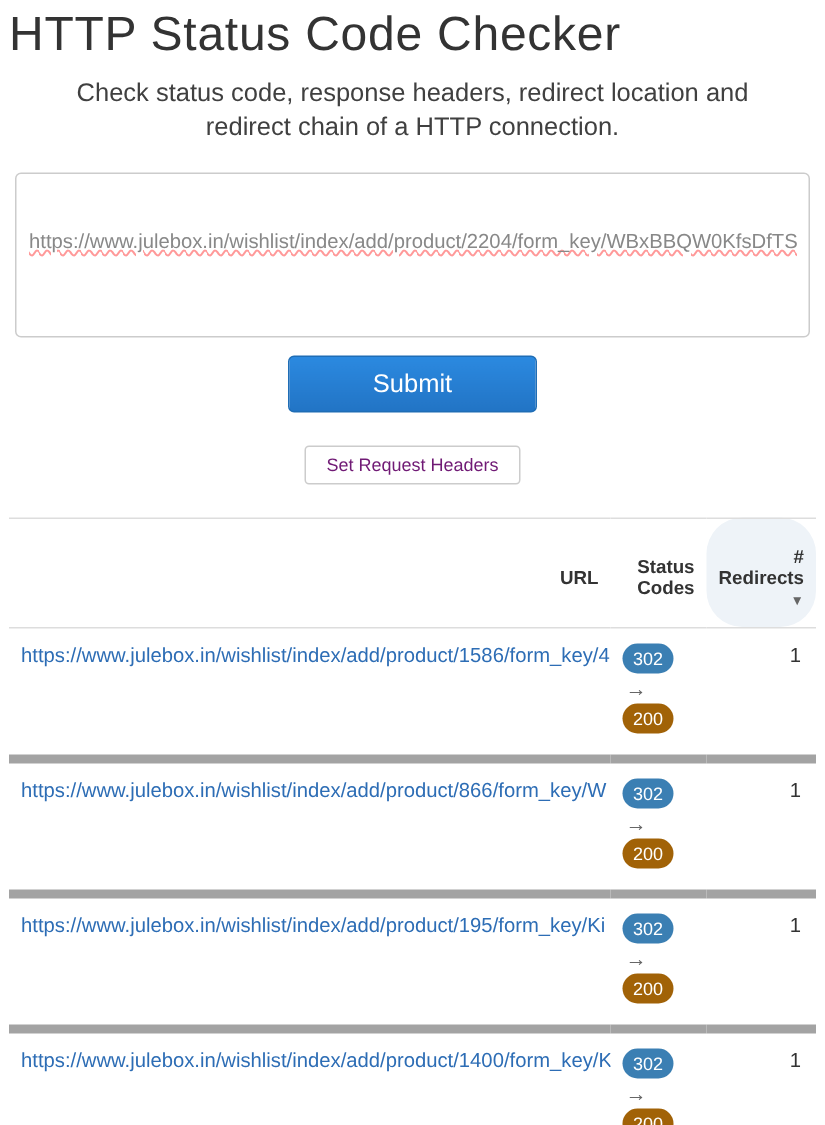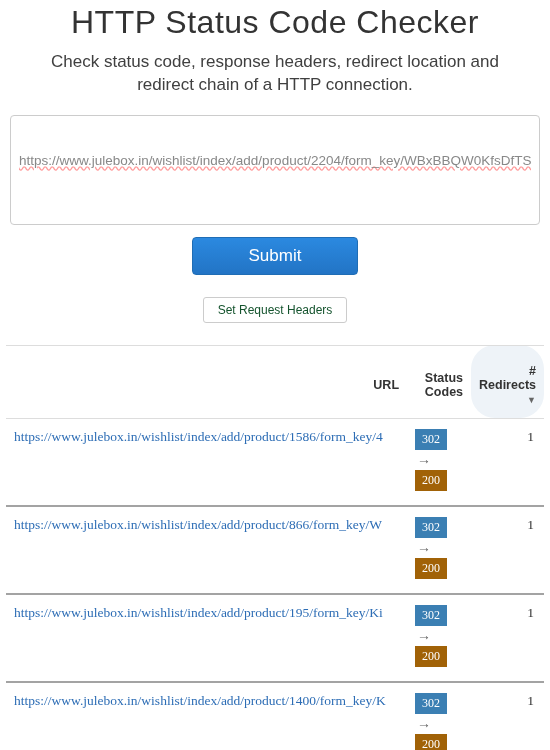--- a/index.html
+++ b/index.html
@@ -6,21 +6,20 @@
     body {
       font-family: "Helvetica Neue", Helvetica, Arial, sans-serif;
       width: 550px;
       height: 750px;
       overflow: hidden;
       background: #fff;
       color: #333;
     }
     .container { padding: 0 6px; }
     h1 {
-      text-align: center;
       font-size: 32px;
       font-weight: 400;
       color: #333;
       margin-top: 4px;
       letter-spacing: 0.5px;
     }
     .subtitle {
       text-align: center;
       color: #404040;
       font-size: 17px;
@@ -60,21 +59,21 @@
       color: #fff;
       border: 1px solid #1f6db5;
       padding: 8px 56px;
       font-size: 17px;
       border-radius: 4px;
       cursor: pointer;
     }
     .btn-secondary {
       background: #fff;
       border: 1px solid #ccc;
-      color: #14532d;
+      color: #701a75;
       padding: 5px 14px;
       font-size: 12px;
       border-radius: 3px;
       cursor: pointer;
       margin-top: 10px;
     }
     table {
       width: 100%;
       border-collapse: collapse;
       margin-top: 22px;
@@ -96,23 +95,22 @@
       border-radius: 24px;
     }
     .sort-caret {
       display: inline-block;
       margin-left: 2px;
       font-size: 9px;
       color: #666;
     }
     td {
       padding: 10px 8px 14px;
-      border-bottom: 2px solid #a3a3a3;
+      border-bottom: 6px solid #a3a3a3;
       vertical-align: top;
-      font-family: Liberation Serif, serif;
     }
     td.url-cell {
       color: #2d6db5;
       white-space: nowrap;
       overflow: hidden;
       max-width: 0;
     }
     td.url-cell a {
       color: #2d6db5;
       text-decoration: none;
@@ -120,21 +118,21 @@
     td.status-cell { width: 54px; text-align: left; }
     td.redir-cell {
       width: 64px;
       text-align: right;
       color: #333;
       padding-right: 10px;
     }
     .badge {
       display: inline-block;
       padding: 3px 7px;
-      border-radius: 0;
+      border-radius: 10px;
       color: #fff;
       font-size: 12px;
       font-weight: 500;
     }
     .badge.b302 { background: #3b7fb3; }
     .badge.b200 { background: #a16207; }
     .arrow {
       color: #666;
       font-size: 14px;
       display: block;

